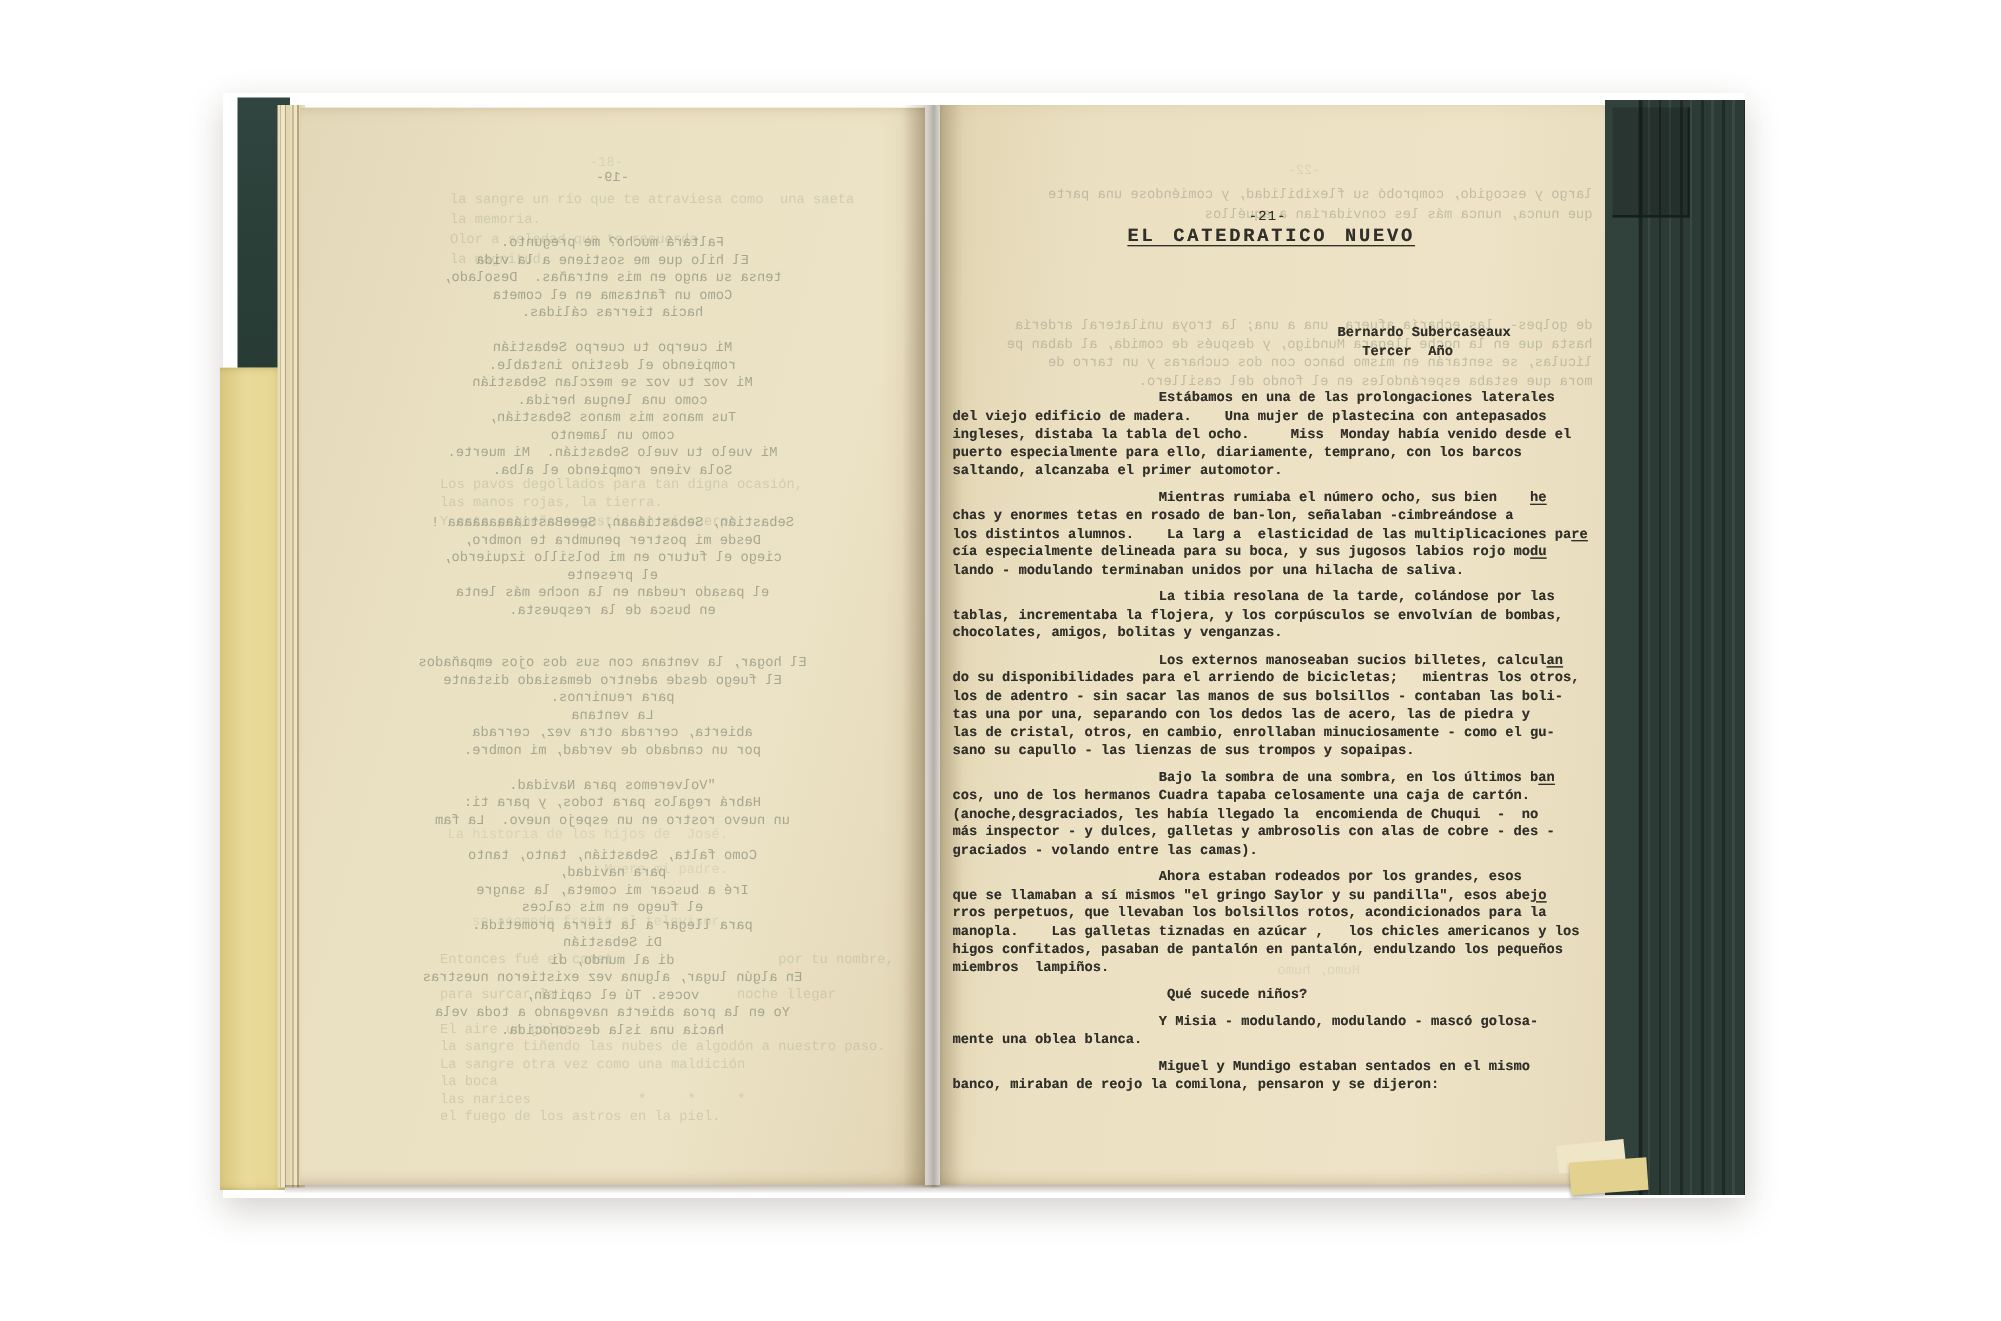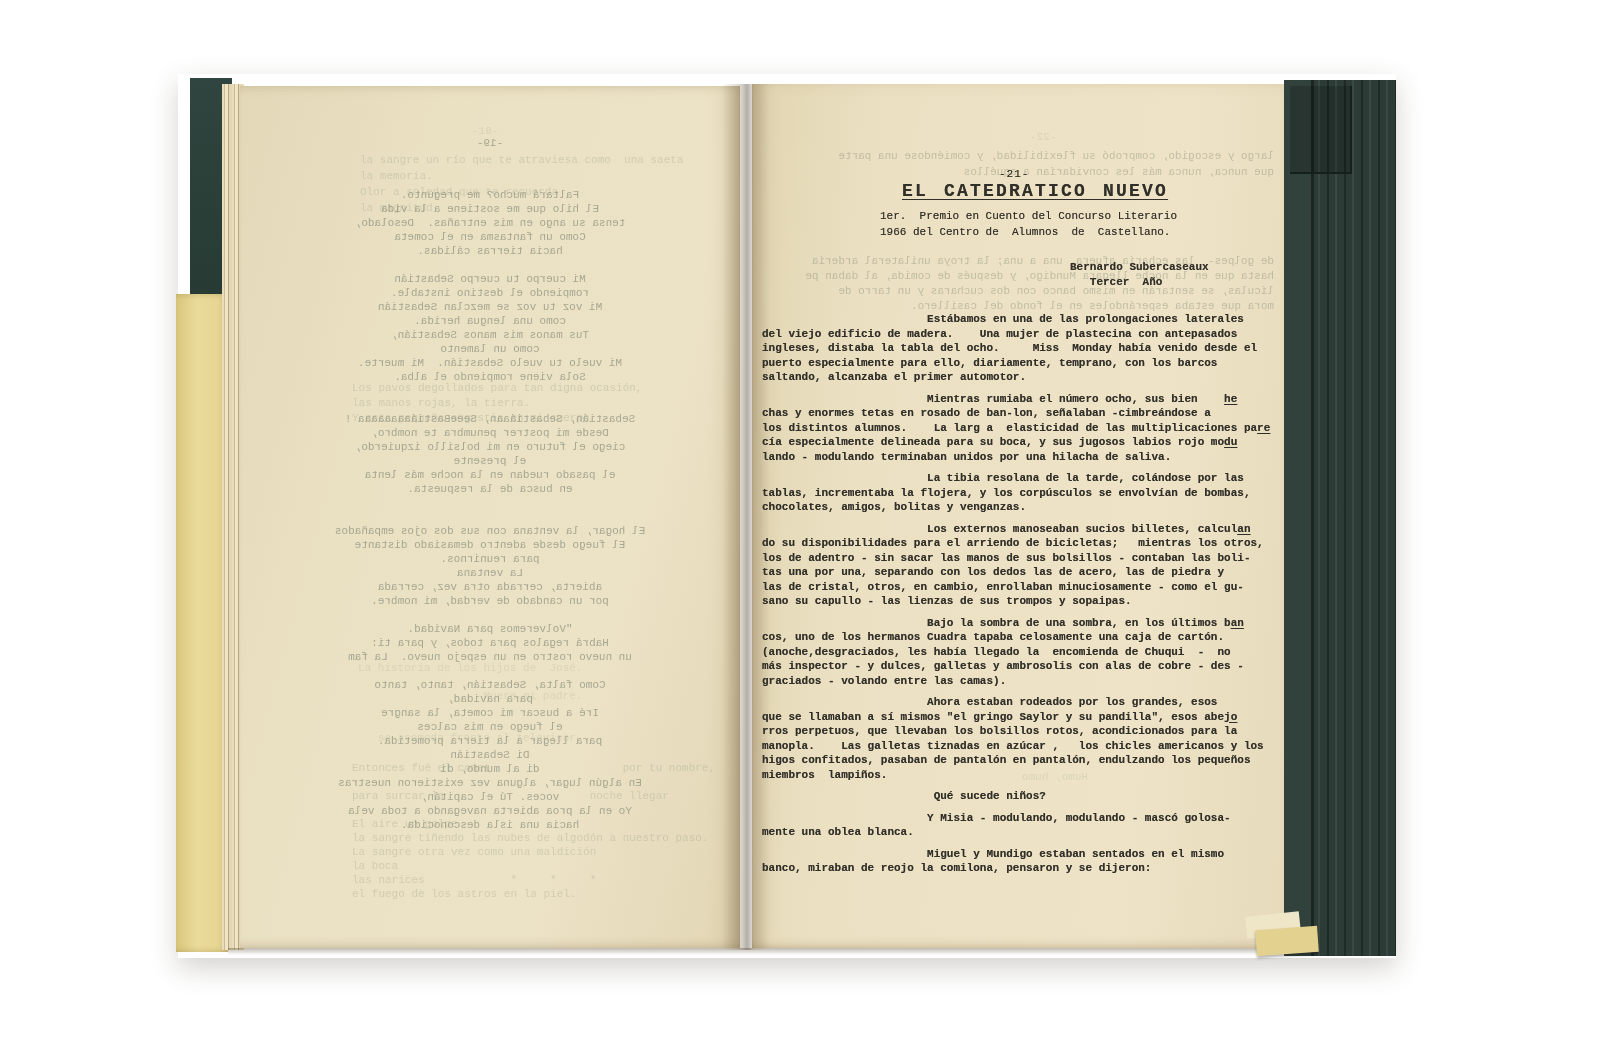--- a/index.html
+++ b/index.html
@@ -32,21 +32,21 @@
   .fan-notch{left:6px;top:6px;width:60px;height:86px;background:rgba(0,0,0,.18);
         border-right:2px solid #15201d;border-bottom:2px solid #15201d;}
   .curl-page{left:1246px;top:914px;width:54px;height:22px;background:#efe6c8;transform:rotate(-6deg);z-index:6;}
   .curl-yellow{left:1256px;top:928px;width:62px;height:26px;background:#e3d28f;transform:rotate(-4deg);z-index:6;box-shadow:0 2px 3px rgba(0,0,0,.3);}
   .bottom-edge{left:228px;top:948px;width:1062px;height:7px;z-index:4;
         background:linear-gradient(180deg,rgba(70,55,30,.35),rgba(70,55,30,0));}
 
   
   .ink{color:#312f29;text-shadow:0 0 .4px rgba(42,40,33,.55);}
   .fs11{font-size:11px;line-height:14.5px;}
-  .title{font-size:18px;font-weight:bold;letter-spacing:2.2px;word-spacing:3px;
+  .title{font-size:15px;font-weight:bold;letter-spacing:2.2px;word-spacing:3px;
         text-decoration:underline;text-underline-offset:3px;}
   .pagenum{font-size:11px;letter-spacing:1px;margin-top:39px;}
   .para{white-space:pre;margin:0 0 7px 0;}
   u{text-decoration:underline;text-underline-offset:2px;}
 
   
   .ghost{position:absolute;white-space:pre;font-size:11px;line-height:14px;filter:blur(.3px);}
   .g-mirror{transform:scaleX(-1);}
   .g-dark{color:#6d7769;opacity:.55;}
   .g-mid{color:#8b907e;opacity:.45;}
@@ -148,22 +148,20 @@
   <div class="abs page-right">
 
     <div class="ghost g-mid g-mirror pre" style="left:10px;top:64px;width:512px;line-height:16px;">largo y escogido, comprobó su flexibilidad, y comiéndose una parte
 que nunca, nunca más les convidarían a aquéllos</div>
 
     <div class="abs ink pagenum pre" style="left:247px;top:45px;">-21-</div>
     <div class="ghost g-xfaint g-mirror" style="left:278px;top:46px;">-22-</div>
 
     <div class="abs ink title pre" style="left:150px;top:97px;">EL CATEDRATICO NUEVO</div>
 
-    <div class="abs ink fs11 pre" style="left:128px;top:124px;line-height:16px;">1er.  Premio en Cuento del Concurso Literario
-1966 del Centro de  Alumnos  de  Castellano.</div>
 
     <div class="ghost g-mid g-mirror pre" style="left:10px;top:170px;width:512px;line-height:15px;">de golpes-  las echaría afuera, una a una; la troya unilateral ardería
 hasta que en la noche llegara Mundigo, y después de comida, al daban pe
 lículas, se sentarán en mismo banco con dos cucharas y un tarro de
 mora que estaba esperándoles en el fondo del casillero.</div>
 
     <div class="abs ink fs11 pre" style="left:318px;top:176px;line-height:15px;font-weight:bold;">Bernardo Subercaseaux
    Tercer  Año</div>
 
     <div class="abs ink fs11" style="left:10px;top:228px;width:516px;font-weight:bold;">

